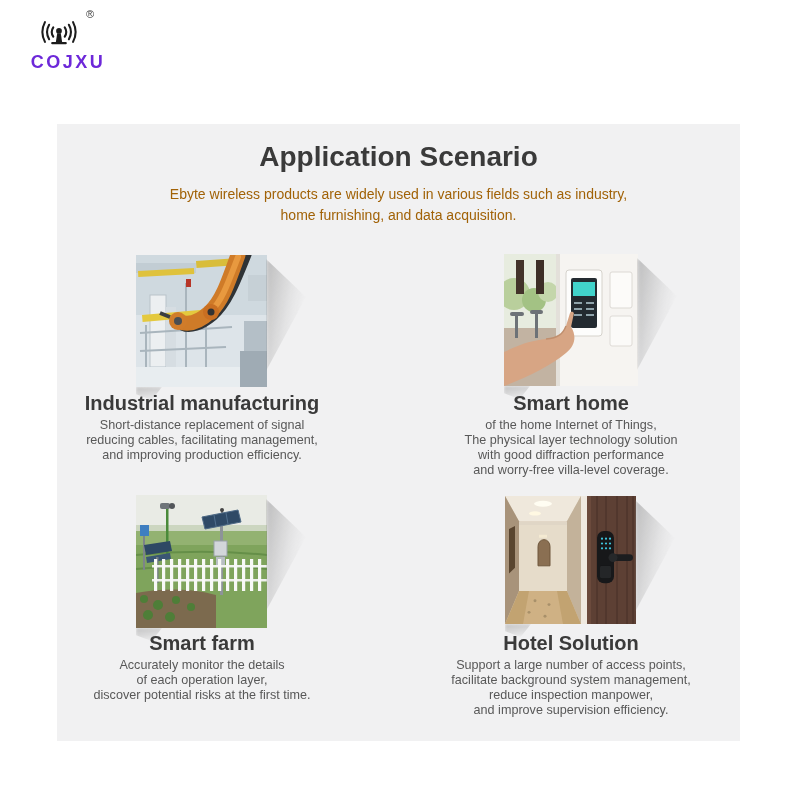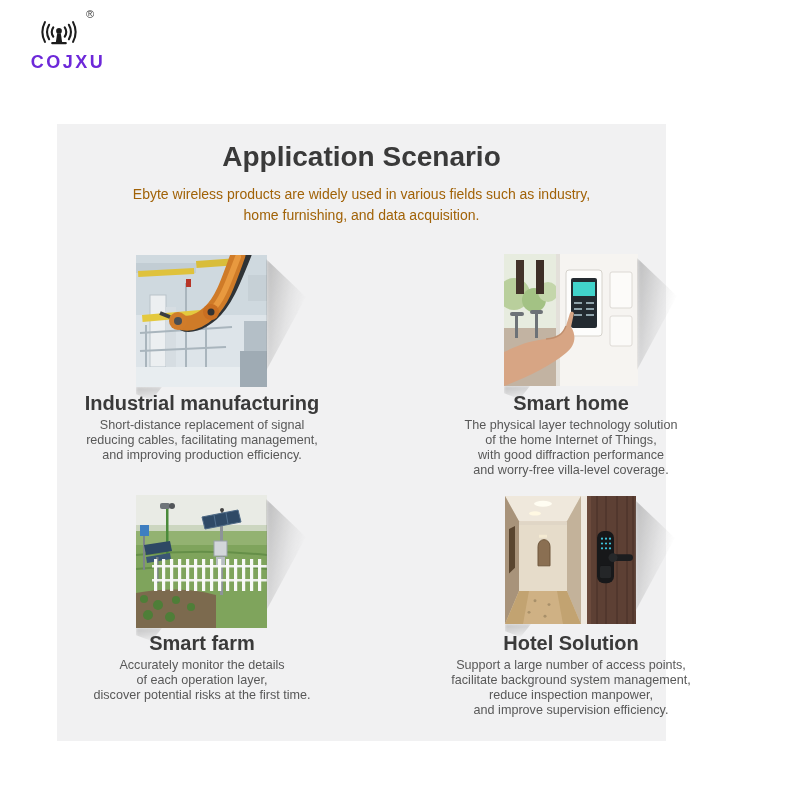--- a/index.html
+++ b/index.html
@@ -10,21 +10,21 @@
   }
   
   .logo { position:absolute; left:28px; top:6px; width:110px; height:70px; }
   .logo svg.antenna { position:absolute; left:5px; top:5px; width:52px; height:42px; }
   .logo .reg { position:absolute; left:58px; top:2px; font-size:11px; color:#3a3a3a; }
   .logo .brand {
     position:absolute; left:2px; top:45px; width:76px; text-align:center;
     font-size:18px; font-weight:bold; letter-spacing:2.5px; color:#6d28d9; line-height:22px;
   }
   
-  .panel { position:absolute; left:57px; top:124px; width:609px; height:617px; background:#f1f1f2; }
+  .panel { position:absolute; left:57px; top:124px; width:683px; height:617px; background:#f1f1f2; }
   .section-title {
     position:absolute; left:0; top:16px; width:100%; text-align:center;
     font-size:28px; font-weight:bold; color:#3a3a3a; line-height:34px;
   }
   .section-subtitle {
     position:absolute; left:0; top:60px; width:100%; text-align:center;
     font-size:14px; color:#a16207; line-height:21px;
   }
   
   .photo { position:absolute; background:#ddd; }
@@ -164,22 +164,22 @@
               <rect x="82" y="60" width="8" height="2"></rect>
           </g>
           <path d="M0,132 L0,98 C16,90 30,86 42,85 C54,84 59,80 62,72 L66,59 C66.8,56.8 70.4,57.6 69.8,60 L67,73 C73,82 71,92 62,99 C48,111 22,124 0,132 Z" fill="#d7a584"></path>
           <path d="M42,85 C54,84 59,80 62,72" fill="none" stroke="#c08f6e" stroke-width="1.5"></path>
         </svg>
         <div class="shadow-tr"></div>
         <div class="shadow-bl"></div>
       </div>
       <div class="card-title col2 row1-title">Smart home</div>
       <div class="card-body col2 row1-body">
+        <div>of the home Internet of Things,</div>
         <div>The physical layer technology solution</div>
-        <div>of the home Internet of Things,</div>
         <div>with good diffraction performance</div>
         <div>and worry-free villa-level coverage.</div>
       </div>
     </div>
 
     <div>
       <div class="photo" style="left:79px; top:371px; width:131px; height:133px;">
         <svg class="scene" viewBox="0 0 131 133" preserveAspectRatio="none">
           <rect width="131" height="133" fill="#e9ebe5"></rect>
           <rect y="30" width="131" height="8" fill="#ccd6c0"></rect>

